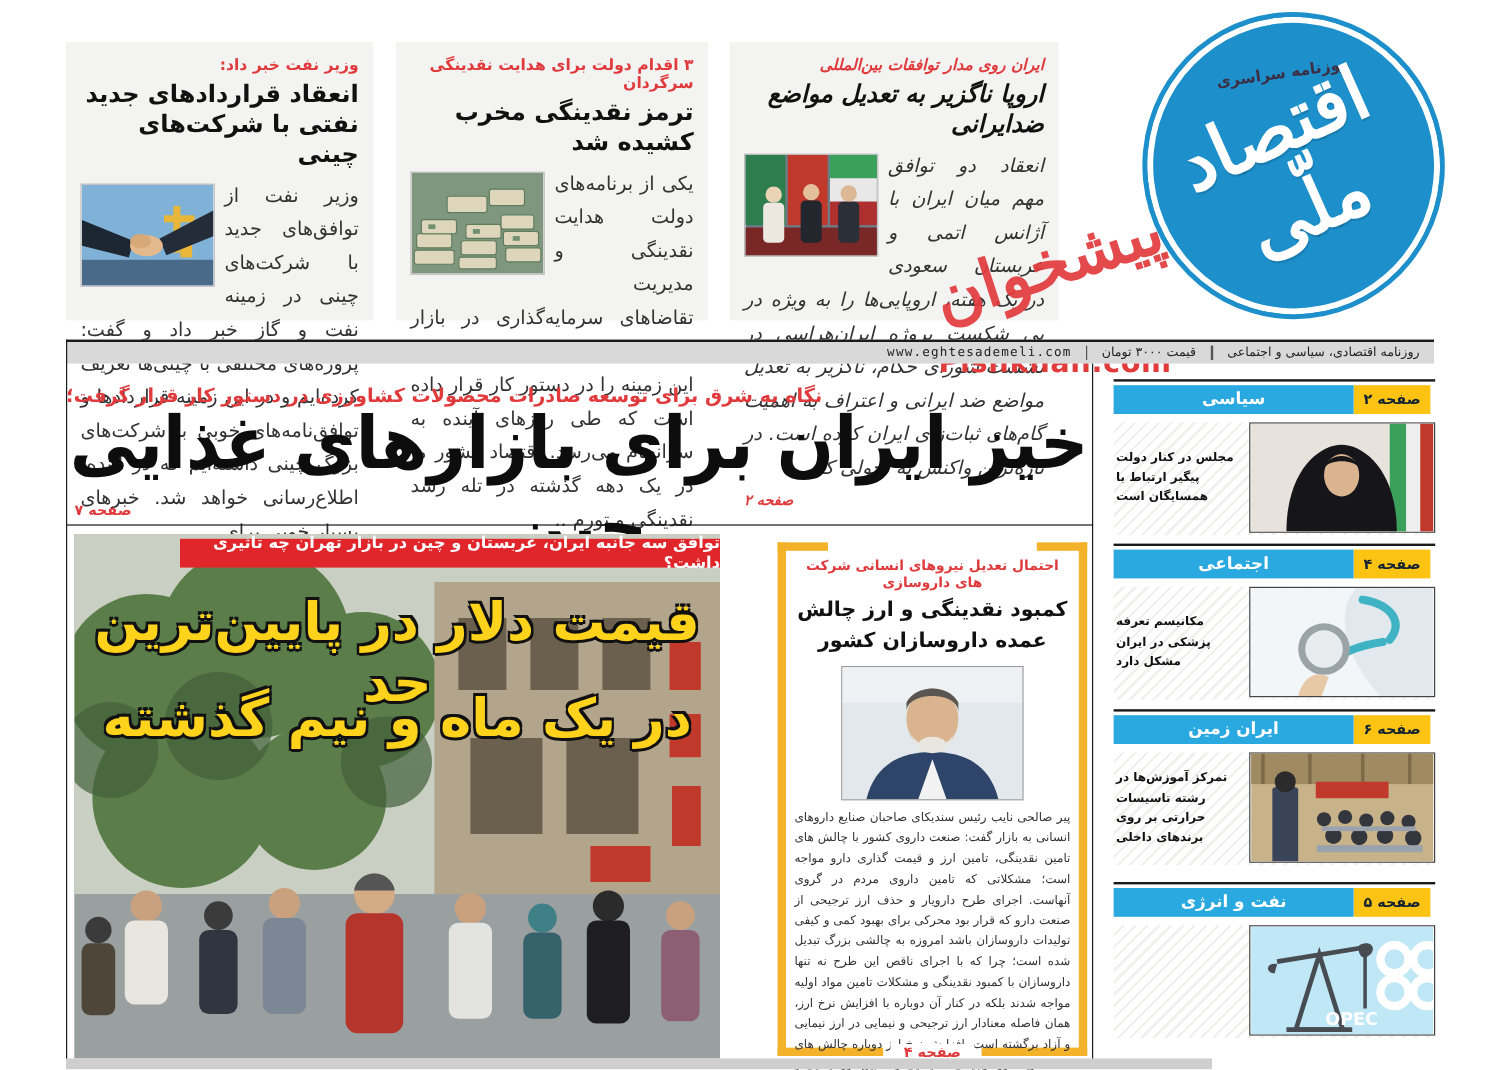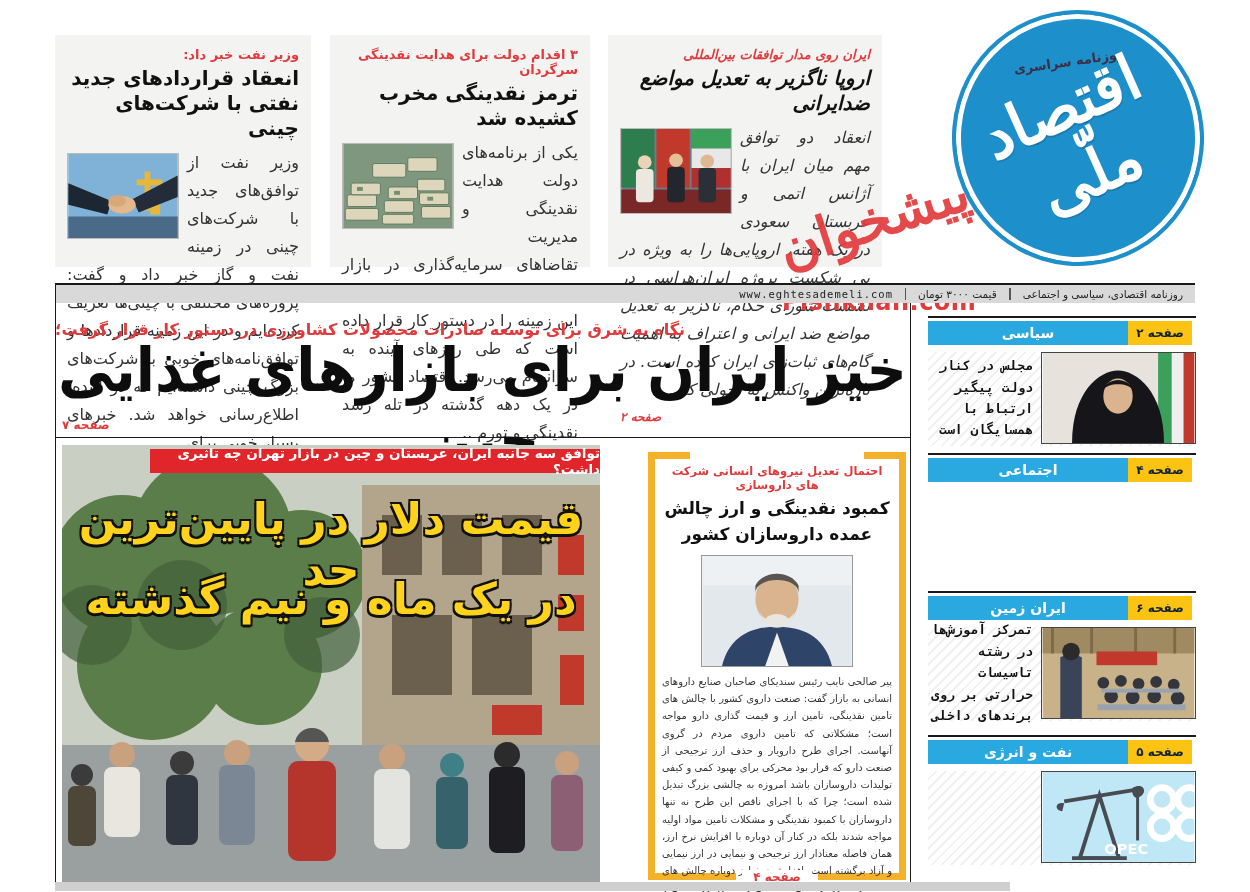--- a/index.html
+++ b/index.html
@@ -74,22 +74,22 @@
   .side-section { left:928px; width:268px; height:130px; }
   .side-topline { position:absolute; top:0; left:0; right:0; height:2px; background:#1a1a1a; }
   .side-header { position:absolute; top:5px; left:0; right:0; height:24px; display:flex; }
   .side-name { flex:1; background:#2aa9e0; color:#fff; font-weight:bold; font-size:14px;
      display:flex; align-items:center; justify-content:center; }
   .side-page { width:64px; margin-right:4px; background:#fdc313; color:#123;
      font-weight:bold; font-size:12px; display:flex; align-items:center; justify-content:center; }
   .side-content { position:absolute; top:36px; left:0; right:0; bottom:0; display:flex; gap:8px;
      background:repeating-linear-gradient(135deg,#ffffff 0 5px,#f0f0ee 5px 7px); }
   .side-img { width:155px; height:92px; border:1px solid #444; background:#fff; flex:none; }
-  .side-text { flex:1; color:#111; font-weight:bold; font-size:13px; line-height:1.65;
-     text-align:right; display:flex; align-items:center; justify-content:center; padding-left:2px;font-family:Liberation Mono, monospace; }
+  .side-text { flex:1; color:#111; font-weight:bold; font-size:10px; line-height:1.65;
+     text-align:left; display:flex; align-items:center; justify-content:center; padding-left:2px; }
 
   .bottom-strip { left:55px; top:882px; width:955px; height:9px; background:#cfcfcf; }
 </style>
 </head>
 <body>
 
 <div id="page">
 
   <div class="abs story-box" style="left:608px; top:35px; width:274px; height:232px;font-style:italic;">
     <div class="story-kicker">ایران روی مدار توافقات بین‌المللی</div>
@@ -297,20 +297,32 @@
       <div class="side-text">مجلس در کنار دولت پیگیر ارتباط با همسایگان است</div>
     </div>
   </div>
 
   <div class="abs side-section" style="top:453px;">
     <div class="side-topline"></div>
     <div class="side-header">
       <div class="side-page">صفحه ۴</div>
       <div class="side-name">اجتماعی</div>
     </div>
+    <div class="side-content">
+      <svg class="side-img" viewBox="0 0 155 92">
+        <rect width="155" height="92" fill="#f3f6f8"></rect>
+        <path d="M90,0 C70,20 80,60 110,92 L155,92 L155,0 Z" fill="#e2e9ee"></path>
+        <path d="M95,10 C120,14 130,30 118,44" stroke="#3fb3c4" stroke-width="7" fill="none" stroke-linecap="round"></path>
+        <path d="M60,70 C70,56 96,48 112,46" stroke="#3fb3c4" stroke-width="7" fill="none" stroke-linecap="round"></path>
+        <circle cx="62" cy="52" r="22" fill="#9aa3a8"></circle>
+          <circle cx="62" cy="52" r="16" fill="#e8ecee"></circle>
+        <path d="M40,92 C44,74 58,70 66,76 L60,92 Z" fill="#e7c9a8"></path>
+      </svg>
+      <div class="side-text">مکانیسم تعرفه پزشکی در ایران مشکل دارد</div>
+    </div>
   </div>
 
   <div class="abs side-section" style="top:591px;">
     <div class="side-topline"></div>
     <div class="side-header">
       <div class="side-page">صفحه ۶</div>
       <div class="side-name">ایران زمین</div>
     </div>
     <div class="side-content">
       <svg class="side-img" viewBox="0 0 155 92">

